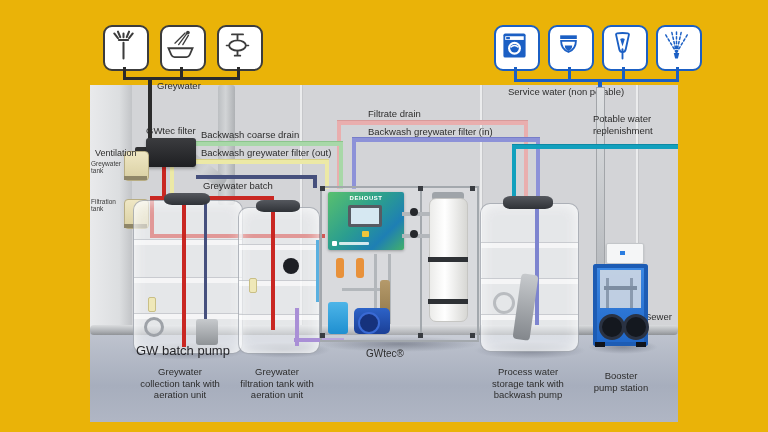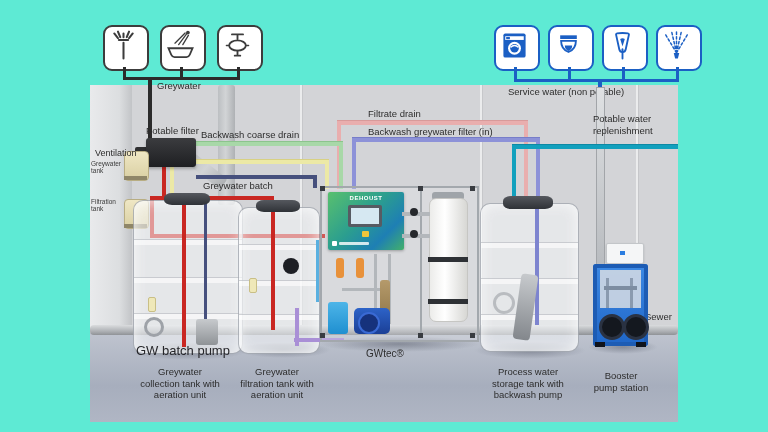--- a/index.html
+++ b/index.html
@@ -1,16 +1,16 @@
 <!DOCTYPE html>
 <html><head>
 <meta charset="utf-8">
 <style>
   html,body{margin:0;padding:0;background:#fff;}
-  #stage{position:relative;width:768px;height:432px;background:#5eead4;overflow:hidden;
+  #stage{position:relative;width:768px;height:432px;background:#eab308;overflow:hidden;
          font-family:"Liberation Sans",sans-serif;color:#2d2d2d;}
   .abs{position:absolute;}
   .lbl{position:absolute;font-size:9.5px;line-height:1.22;color:#2d2d2d;white-space:pre-line;}
   .lbl.center{text-align:center;}
   .lbl.tiny{font-size:6.5px;line-height:1.15;color:#3a3a3a;}
   .lbl.small{font-size:13px;}
   
   #wall{left:90px;top:85px;width:588px;height:250px;background:#d3d4d7;}
   #leftwall{left:90px;top:85px;width:42px;height:252px;background:linear-gradient(90deg,#e9eaec,#dcdee0 70%,#c2c4c7);}
   #floor{left:90px;top:332px;width:588px;height:90px;background:linear-gradient(180deg,#bfc4cf,#a7aebd 60%,#b0b6c4);}
@@ -157,33 +157,34 @@
   <div class="lbl" style="left:593px;top:113px;">Potable water
 replenishment</div>
 
   <div class="pipe grn" style="left:184px;top:141px;width:159px;height:4px;"></div>
   <div class="pipe grn" style="left:339px;top:141px;width:4px;height:47px;"></div>
   <div class="lbl" style="left:201px;top:129px;">Backwash coarse drain</div>
 
   <div class="pipe yel" style="left:170px;top:159px;width:159px;height:4px;"></div>
   <div class="pipe yel" style="left:170px;top:159px;width:4px;height:43px;"></div>
   <div class="pipe yel" style="left:325px;top:159px;width:4px;height:29px;"></div>
+  <div class="lbl" style="left:201px;top:147px;">Backwash greywater filter (out)</div>
 
   <div class="pipe dkb" style="left:196px;top:175px;width:120px;height:4px;"></div>
   <div class="pipe dkb" style="left:313px;top:175px;width:4px;height:13px;"></div>
   <div class="lbl" style="left:203px;top:180px;">Greywater batch</div>
 
   <div class="pipe red" style="left:162px;top:165px;width:4px;height:34px;"></div>
   <div class="pipe red" style="left:150px;top:196px;width:124px;height:4px;"></div>
   <div class="pipe red" style="left:150px;top:196px;width:4px;height:41px;"></div>
   <div class="pipe red" style="left:150px;top:234px;width:175px;height:4px;"></div>
 
   <div class="abs" style="left:135px;top:147px;width:14px;height:13px;background:#2f2f31;border-radius:2px;"></div>
   <div class="abs" style="left:146px;top:138px;width:50px;height:29px;background:linear-gradient(180deg,#3b3c3f,#1e1f22);border-radius:3px;box-shadow:0 2px 3px rgba(0,0,0,0.25);"></div>
-  <div class="lbl" style="left:146px;top:125px;">Potable filter</div>
+  <div class="lbl" style="left:146px;top:125px;">GWtec filter</div>
 
   <div class="abs" style="left:124px;top:151px;width:23px;height:28px;background:linear-gradient(180deg,#efe7c4,#d9cfa2);border:1px solid #b8ad83;border-radius:4px;"></div>
   <div class="abs" style="left:124px;top:176px;width:23px;height:4px;background:#8f8668;"></div>
   <div class="abs" style="left:124px;top:199px;width:23px;height:28px;background:linear-gradient(180deg,#efe7c4,#d9cfa2);border:1px solid #b8ad83;border-radius:4px;"></div>
   <div class="abs" style="left:124px;top:224px;width:23px;height:4px;background:#8f8668;"></div>
   <div class="lbl" style="left:95px;top:148px;font-size:9px;text-align:center;">Ventilation</div>
   <div class="lbl tiny" style="left:91px;top:160px;">Greywater
 tank</div>
   <div class="lbl tiny" style="left:91px;top:198px;">Filtration
 tank</div>

